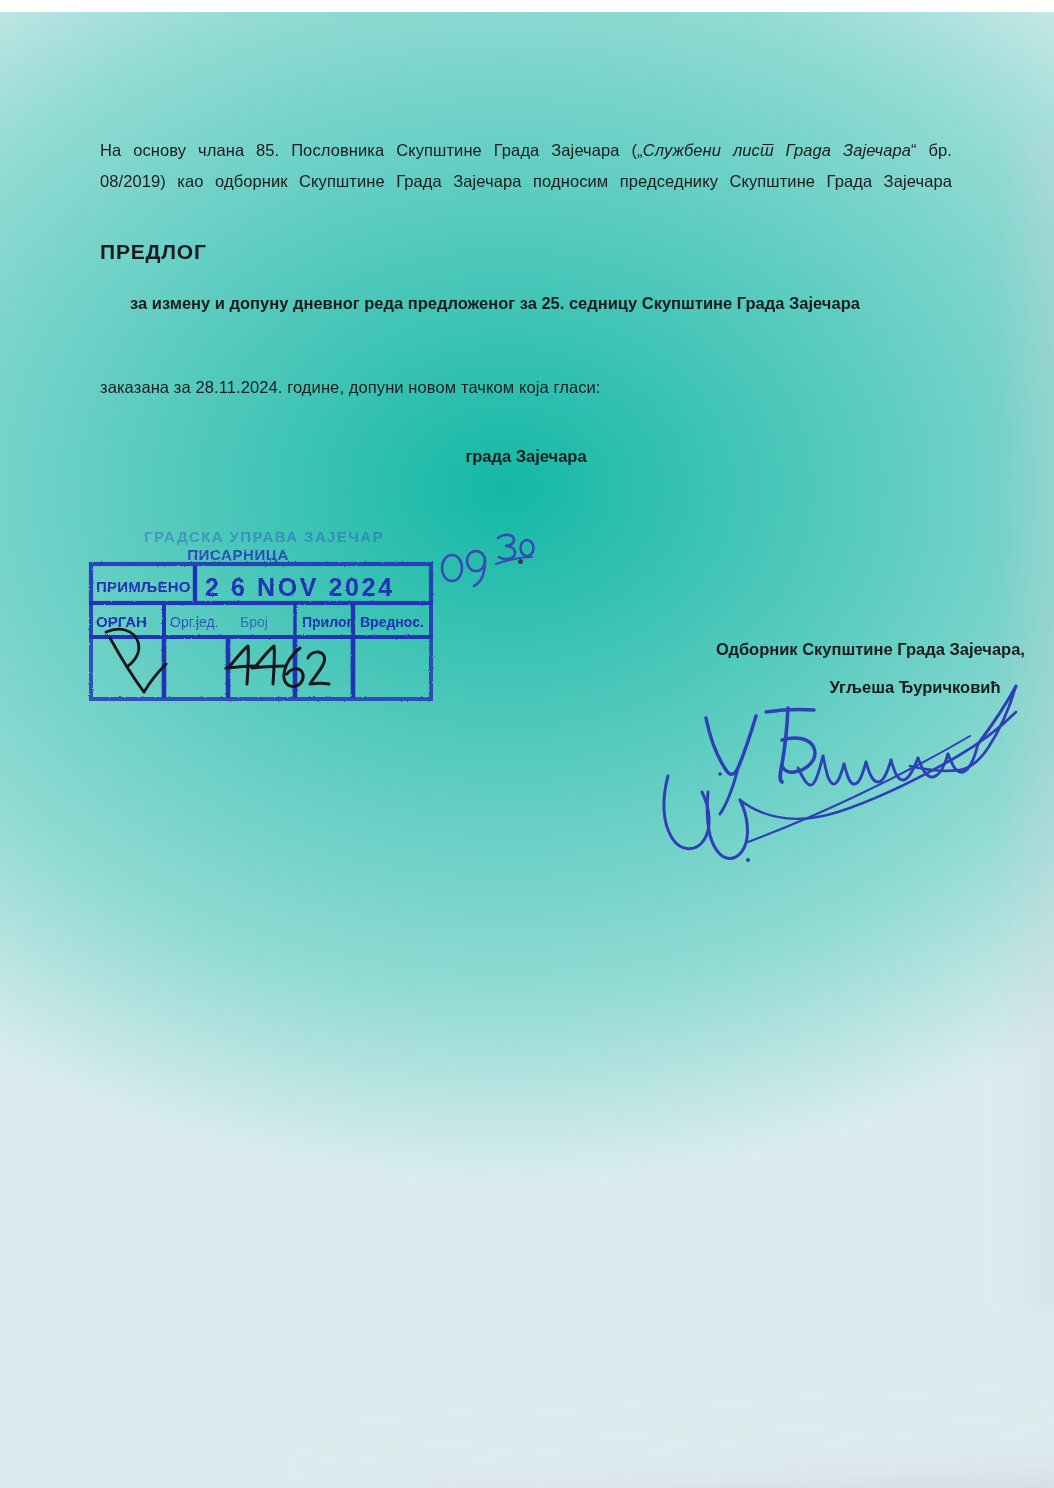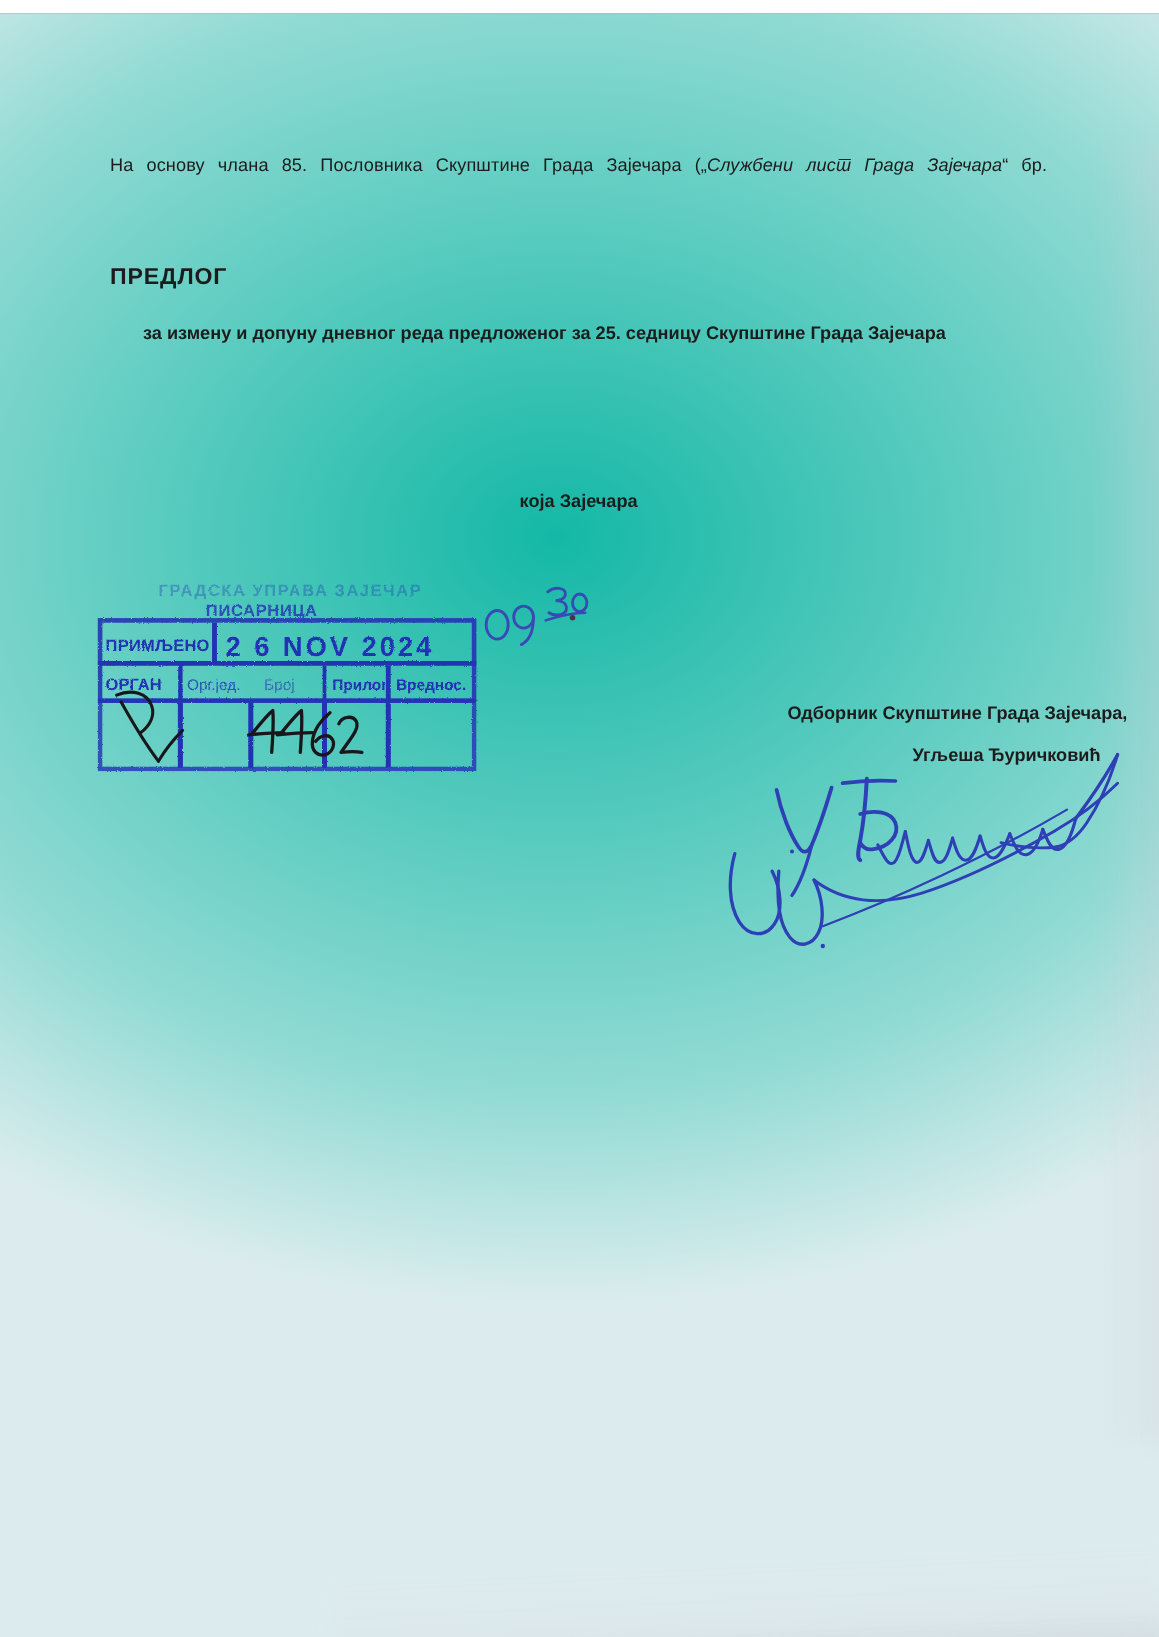--- a/index.html
+++ b/index.html
@@ -222,31 +222,33 @@
   <div class="scan-tint"></div>
   <div class="scan-shadow-right"></div>
   <div class="scan-shadow-bottom"></div>
 
   <div class="content">
 
     <div class="para para-intro">
       <div class="line1">
         <span>На основу члана 85. Пословника Скупштине Града Зајечара („</span><span class="italic">Службени лист Града Зајечара</span><span>“ бр.</span>
       </div>
+      <div class="line2">08/2019) као одборник Скупштине Града Зајечара подносим председнику Скупштине Града Зајечара</div>
     </div>
 
     <div class="doc-title">ПРЕДЛОГ</div>
 
     <div class="doc-subtitle">за измену и допуну дневног реда предложеног за 25. седницу Скупштине Града Зајечара</div>
 
     <div class="para para-body">
+      <div class="line2">заказана за 28.11.2024. године, допуни новом тачком која гласи:</div>
     </div>
 
     <div class="agenda-item">
-      <span class="l2">која Зајечара</span>
+      <span class="l2">града Зајечара</span>
     </div>
 
     <div class="sig-block">
       <div class="sig-role">Одборник Скупштине Града Зајечара,</div>
       <div class="sig-name">Угљеша Ђуричковић</div>
     </div>
 
   </div>
 
   <div class="signature">

